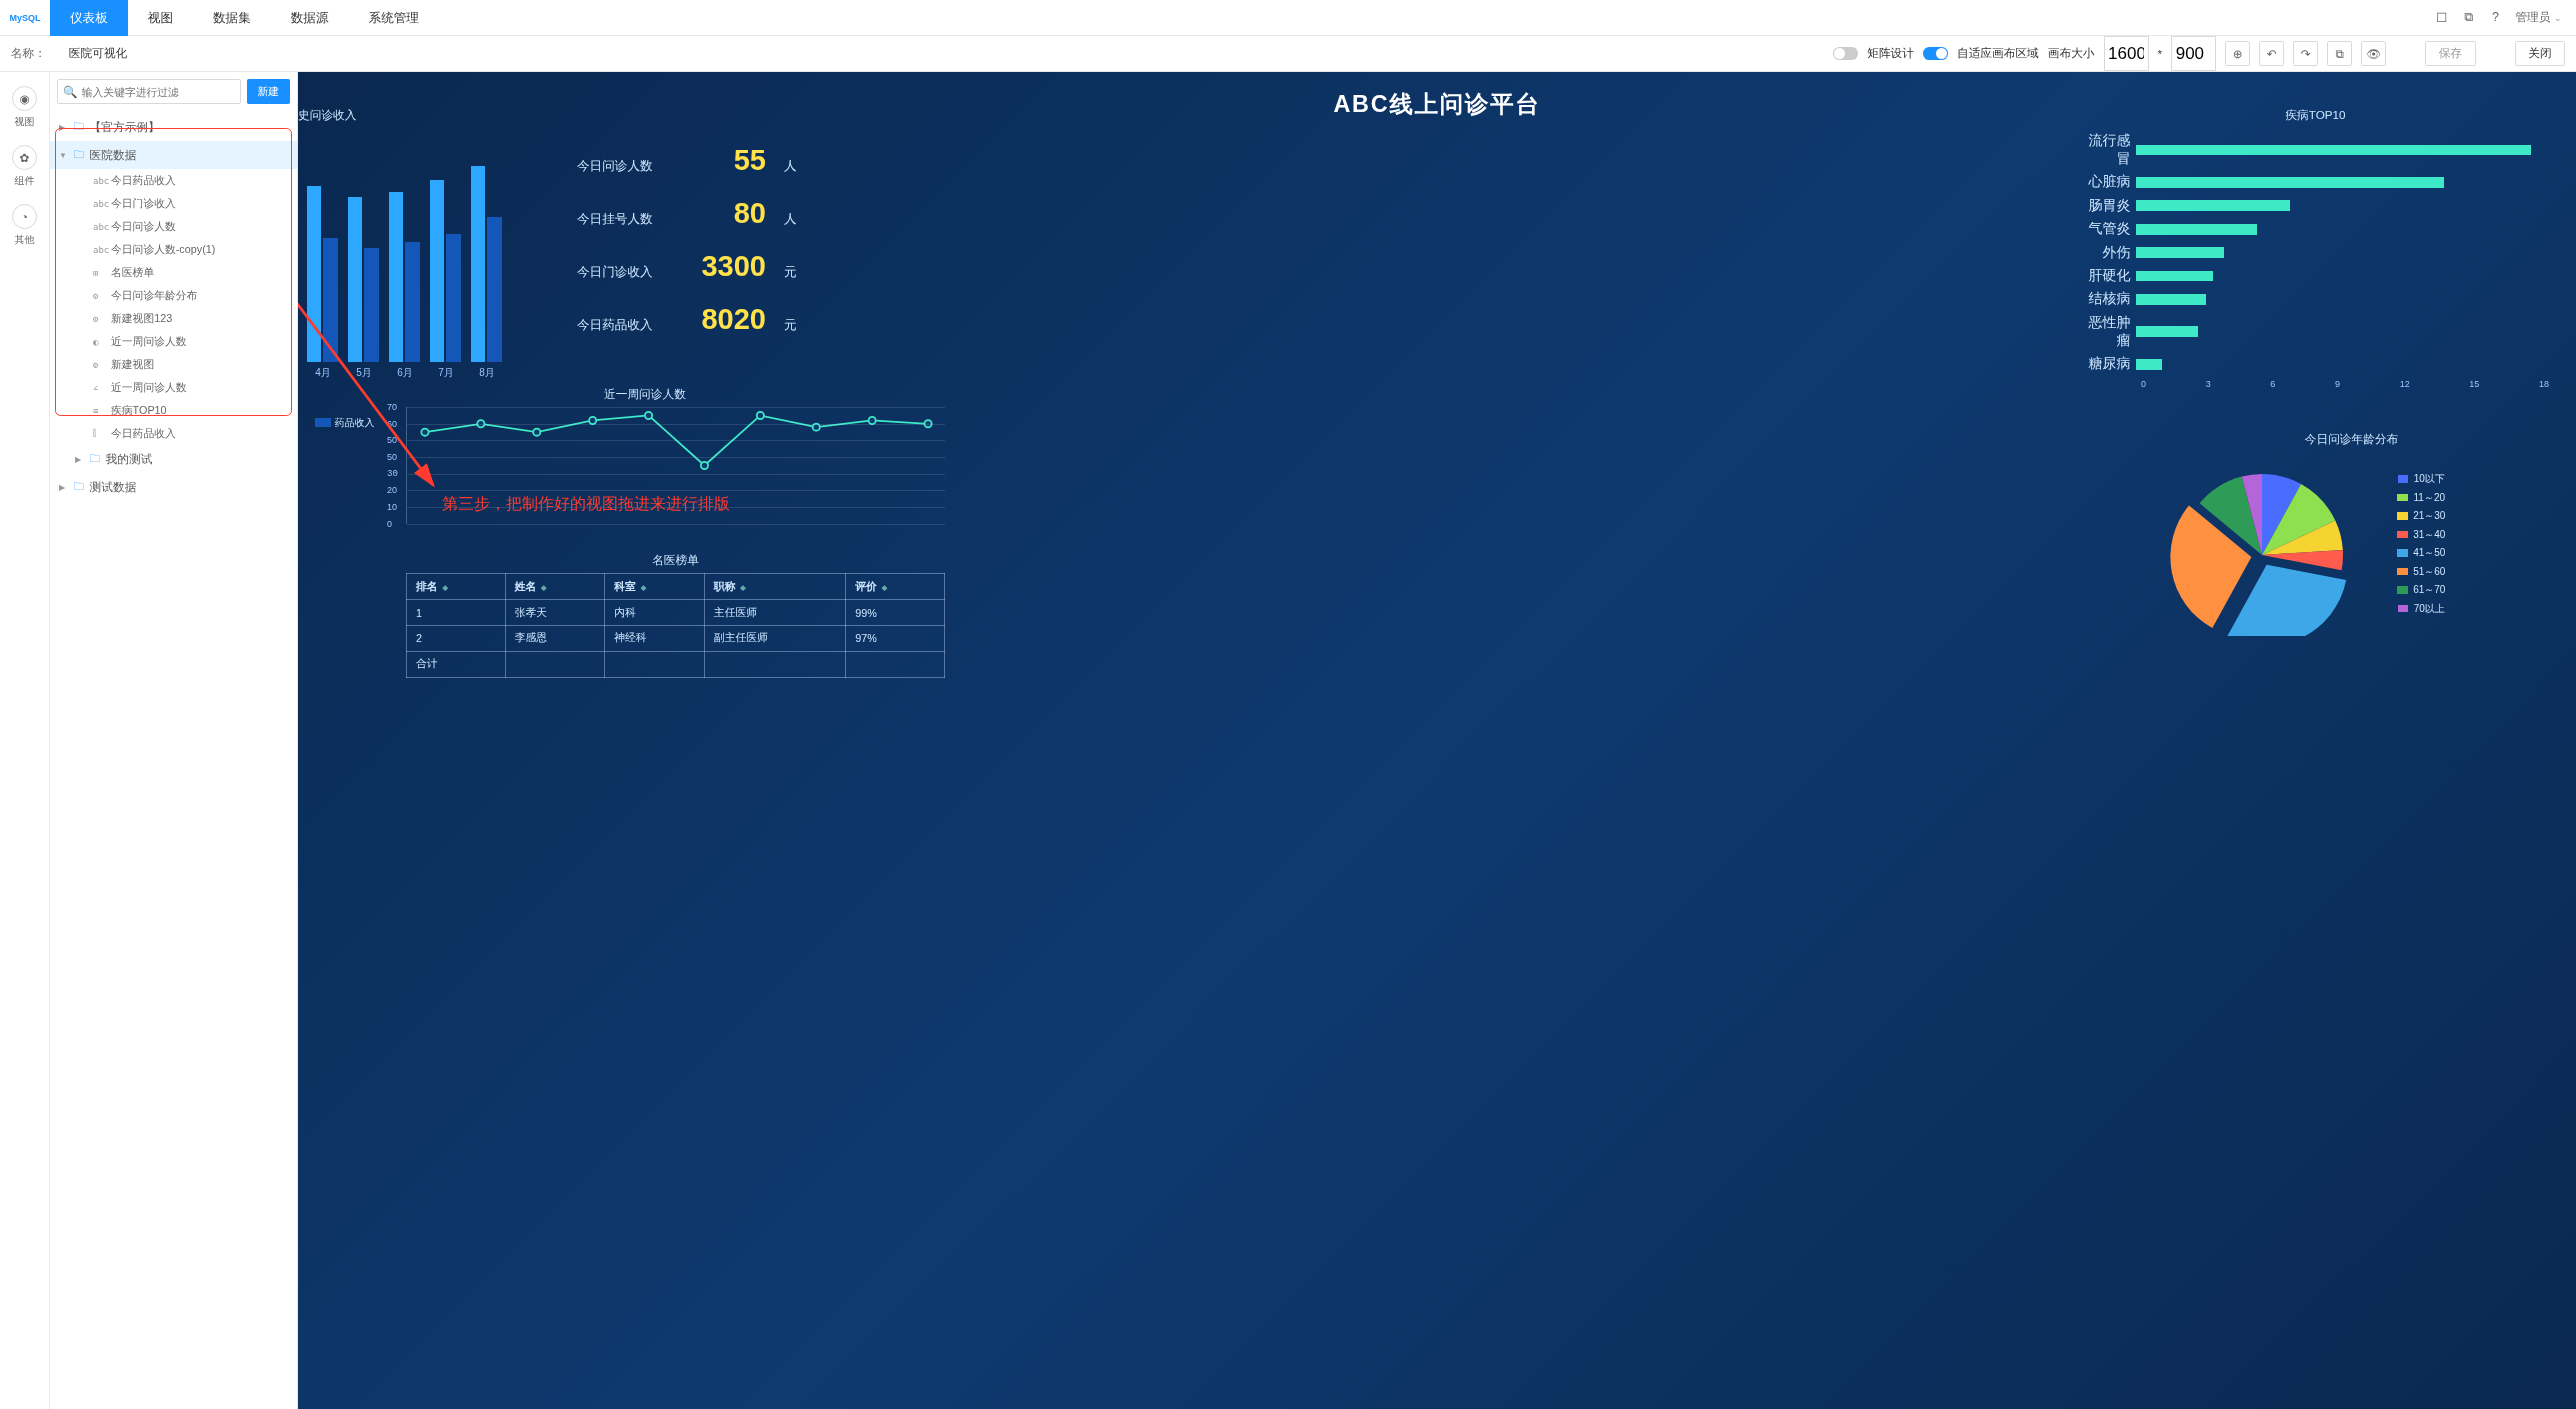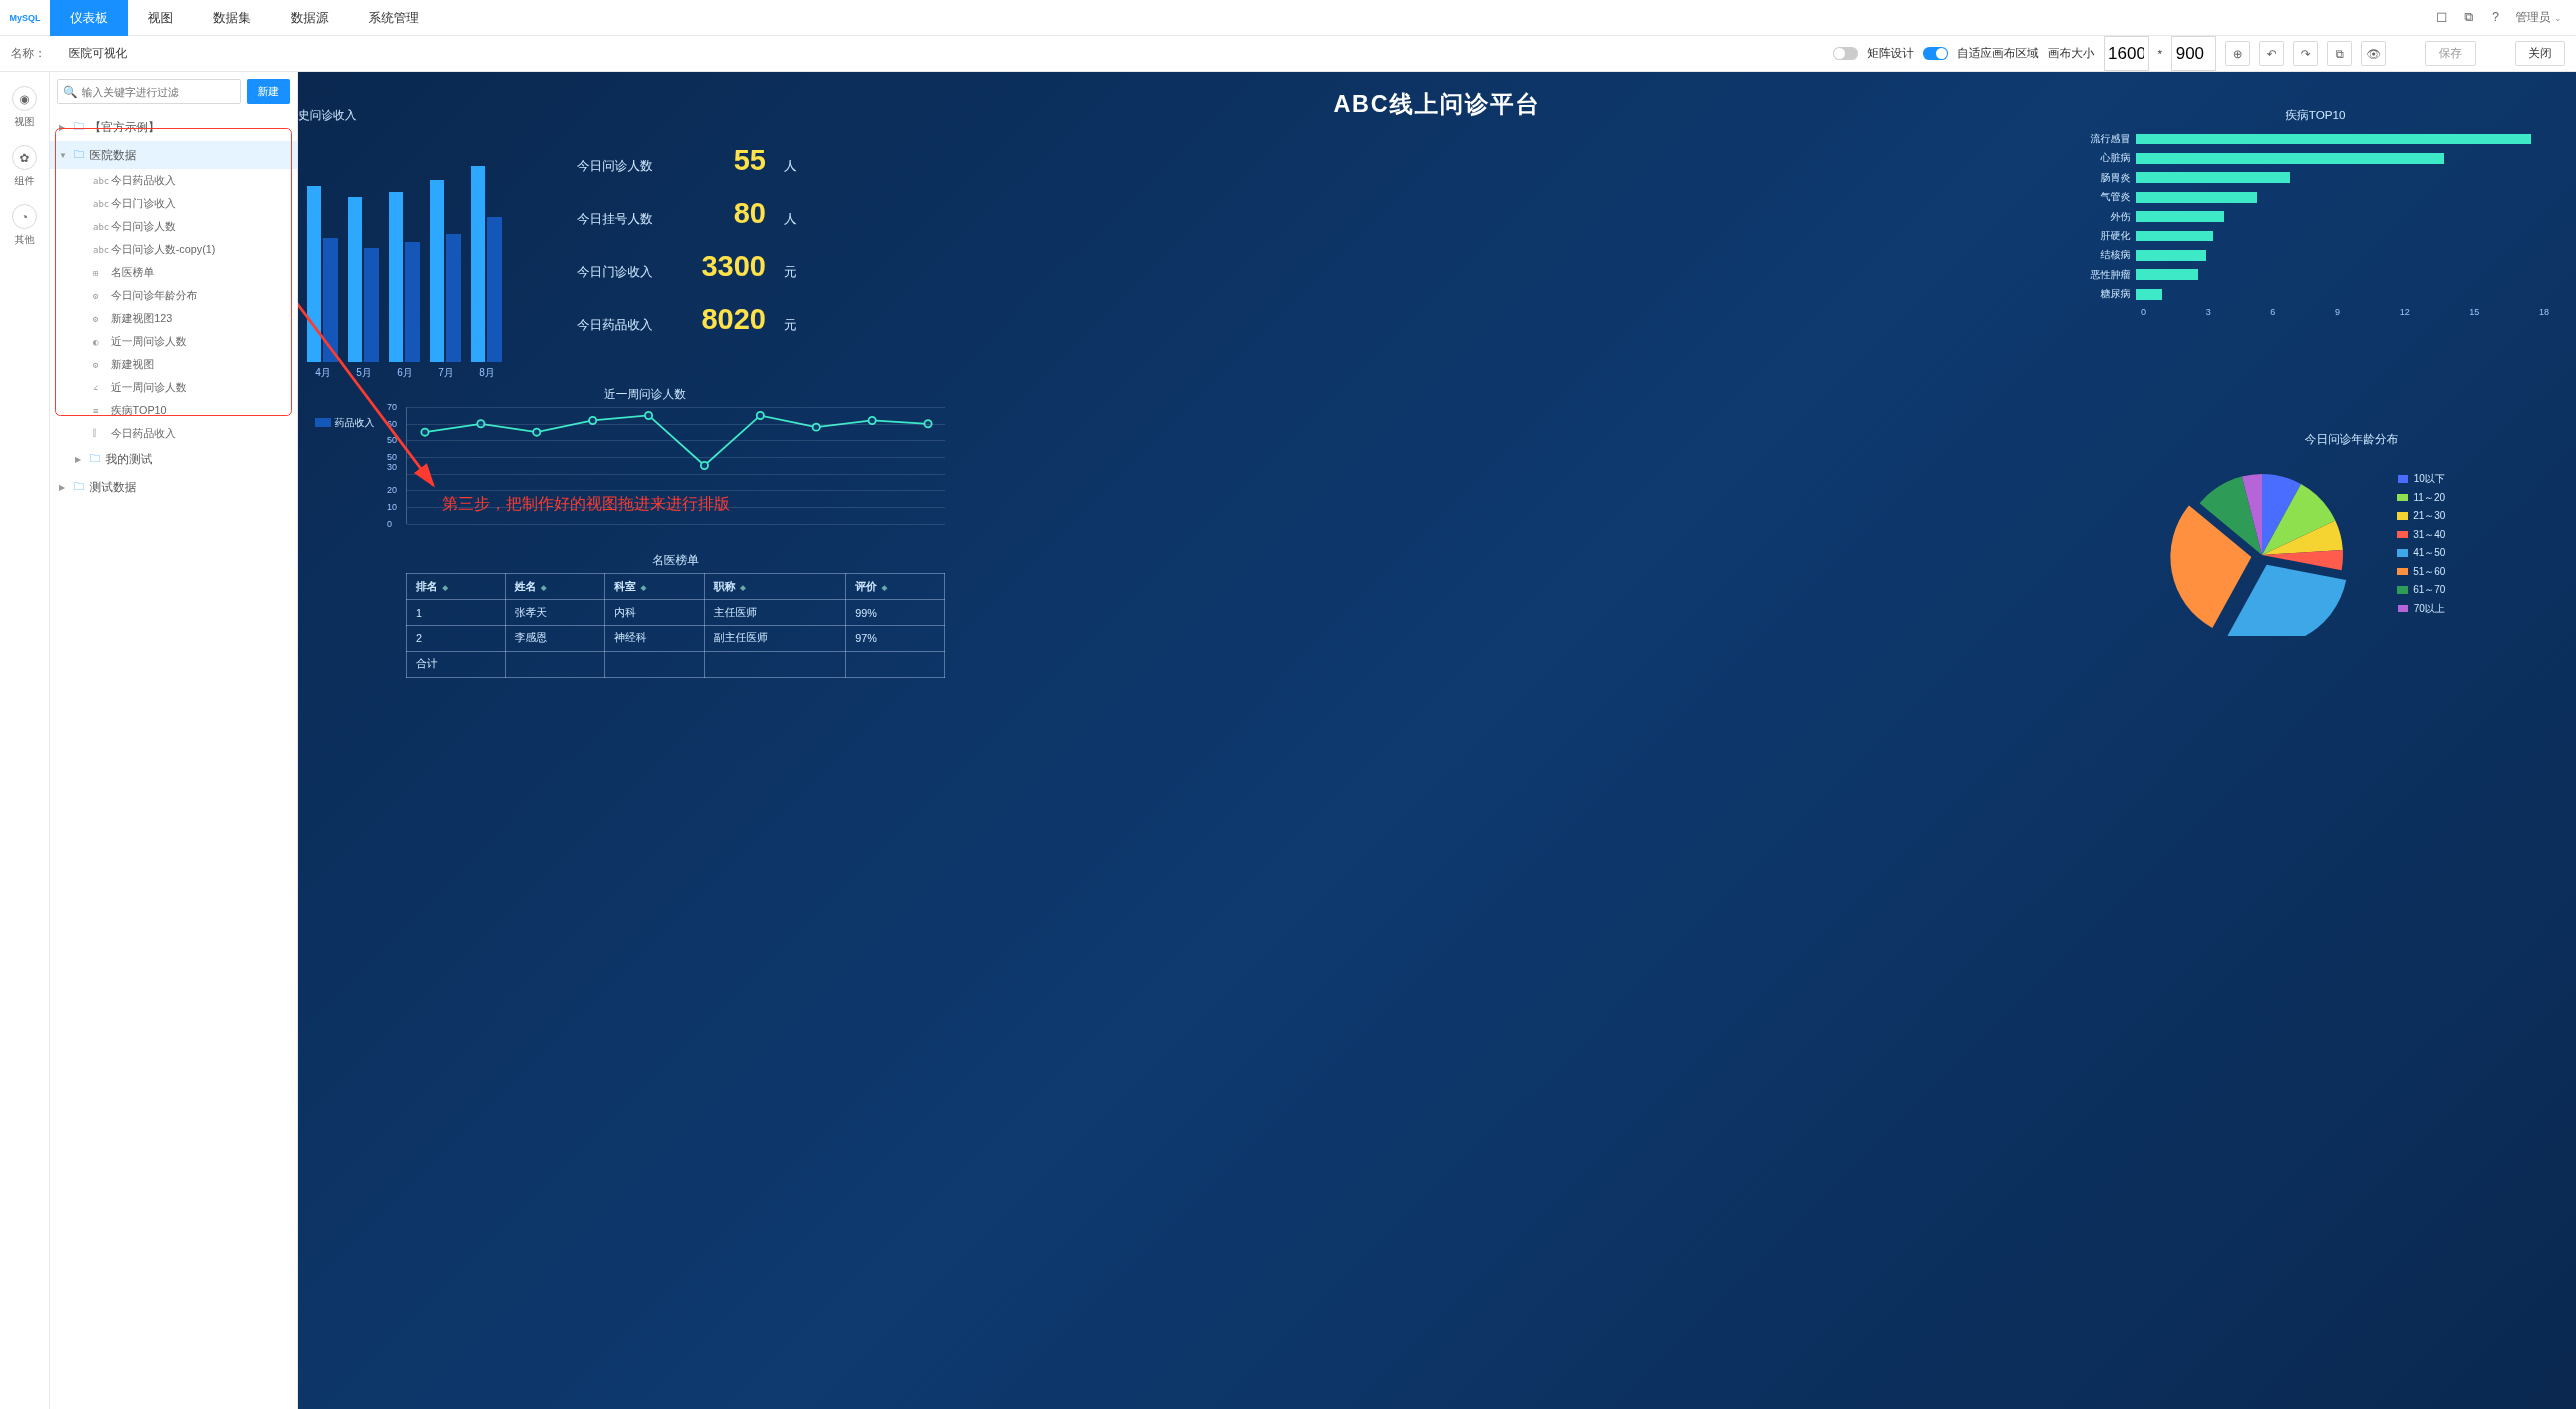--- a/index.html
+++ b/index.html
@@ -72,21 +72,21 @@
 
 .stats { position: absolute; left: 279px; top: 72px; }
 .stat-row { display: flex; align-items: baseline; gap: 18px; margin-bottom: 20px; }
 .stat-label { color: #cfe8ff; font-size: 12.6px; width: 90px; }
 .stat-value { color: #ffe14a; font-size: 29px; font-weight: bold; font-family: Arial; width: 81px; text-align: right; }
 .stat-unit { color: #cfe8ff; font-size: 12.6px; }
 
 
 .top10 { position: absolute; right: 27px; top: 36px; width: 467px; }
 .top10-title { text-align: center; color: #cfe8ff; font-size: 11.7px; margin-bottom: 9px; }
-.top10-rows { font-size: 10px; }
+.top10-rows { font-size: 14px; }
 .top10-row { display: flex; align-items: center; margin-bottom: 5.4px; }
 .top10-name { width: 54px; text-align: right; color: #cfe8ff; padding-right: 5.4px; }
 .top10-bar { height: 10.8px; background: #3ee9c8; }
 .top10-axis { display: flex; justify-content: space-between; padding-left: 59px; color: #9ec5ff; font-size: 9px; }
 
 
 .weekly { position: absolute; left: 108px; top: 315px; width: 539px; }
 .weekly-title { color: #cfe8ff; font-size: 11.7px; margin-left: 198px; margin-bottom: 5.4px; }
 .line-chart { position: relative; height: 117px; border-left: 0.9px solid rgba(200,220,255,.3); }
 .line-chart .grid { position: absolute; left: 0; right: 0; border-top: 0.9px solid rgba(200,220,255,.15); }
@@ -398,21 +398,21 @@
               <circle cx="517.7777777777778" cy="14.857142857142861" r="4" fill="#0e3a70" stroke="#3ee9c8" stroke-width="2"></circle>
               <circle cx="580" cy="18.571428571428584" r="4" fill="#0e3a70" stroke="#3ee9c8" stroke-width="2"></circle>
             </svg>
         <div class="grid" style="top: 117px;"></div>
             <div class="y-label" style="top: 117px;">0</div>
             <div class="grid" style="top: 100px;"></div>
             <div class="y-label" style="top: 100px;">10</div>
             <div class="grid" style="top: 83px;"></div>
             <div class="y-label" style="top: 83px;">20</div>
             <div class="grid" style="top: 67px;"></div>
-            <div class="y-label" style="top: 60px;">30</div>
+            <div class="y-label" style="top: 67px; font-family: Liberation Mono, monospace;">30</div>
             <div class="grid" style="top: 50px;"></div>
             <div class="y-label" style="top: 50px;">50</div>
             <div class="grid" style="top: 33px;"></div>
             <div class="y-label" style="top: 33px;">50</div>
             <div class="grid" style="top: 16.7px;"></div>
             <div class="y-label" style="top: 16.7px;">60</div>
             <div class="grid" style="top: 0px;"></div>
             <div class="y-label" style="top: 0px;">70</div>
           </div>
       </div>

